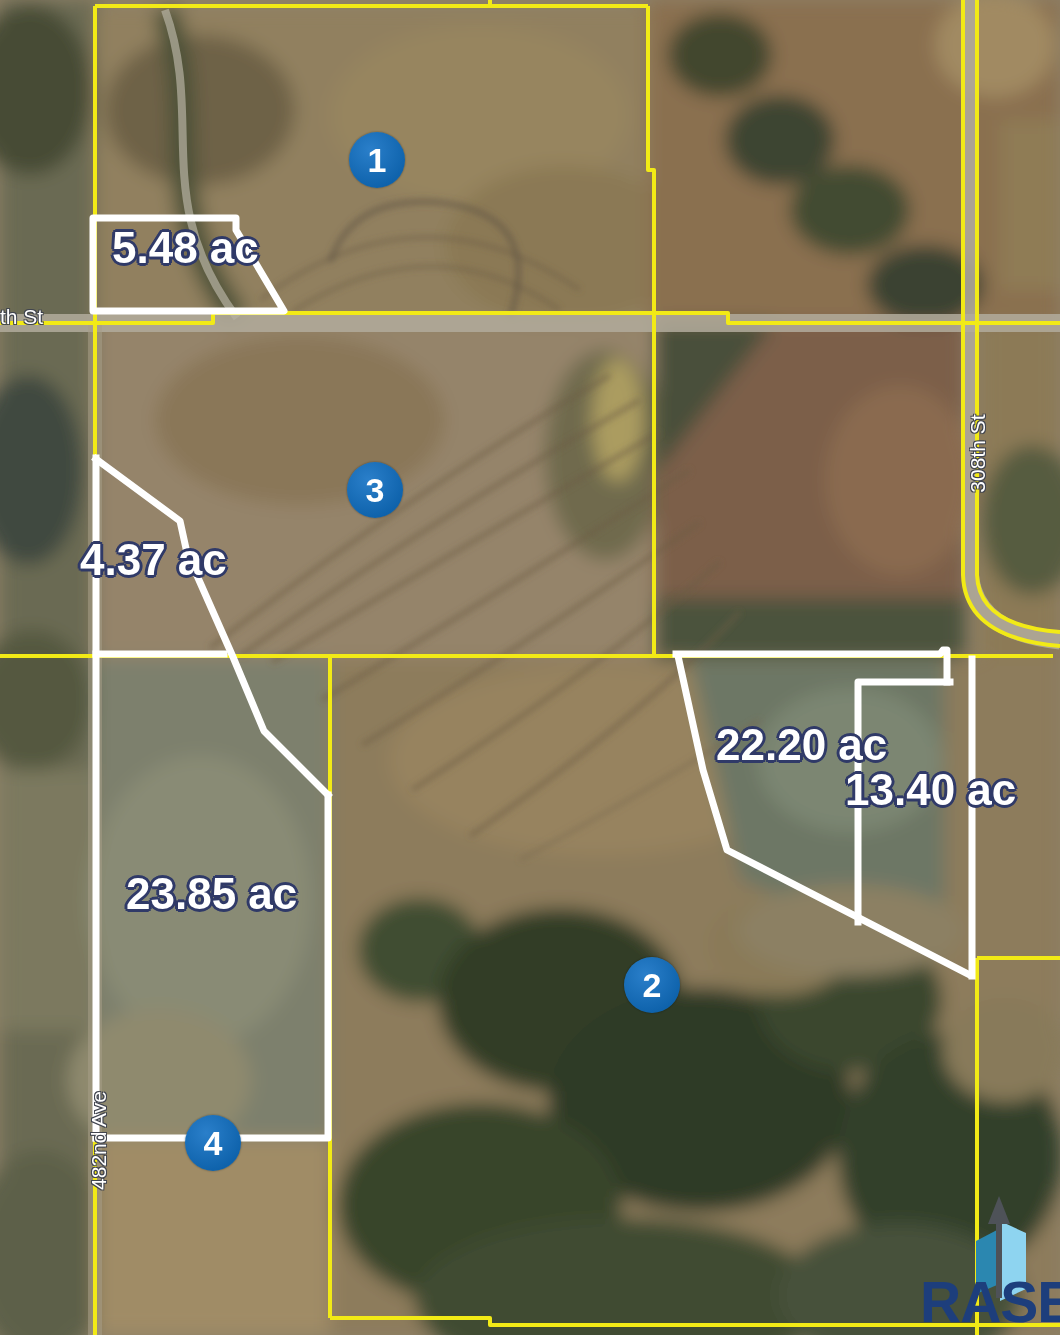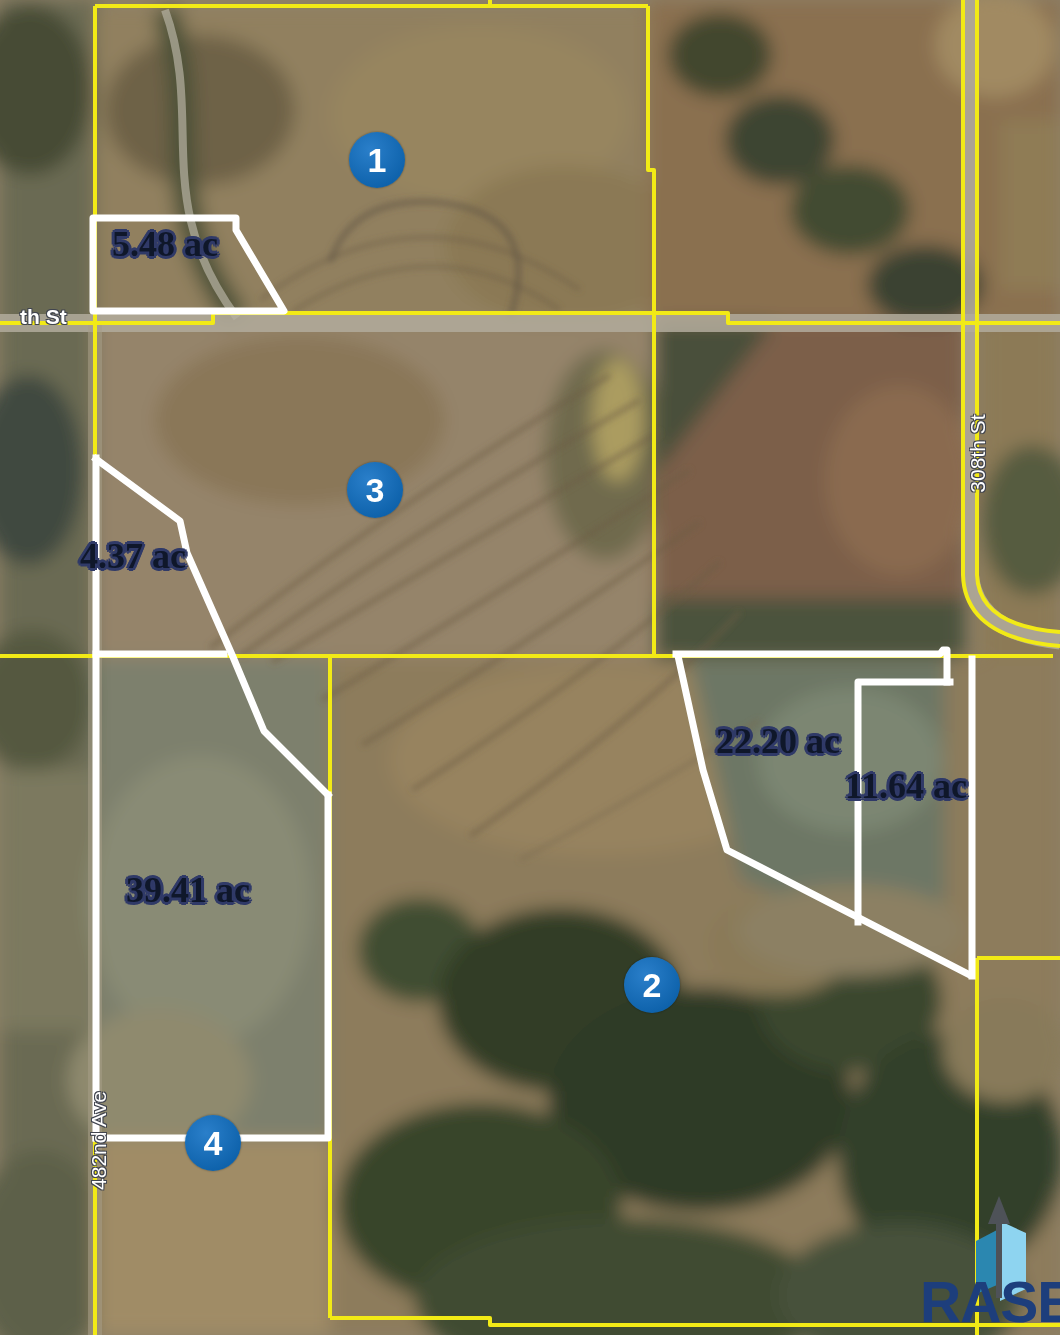--- a/index.html
+++ b/index.html
@@ -3,39 +3,38 @@
 <meta charset="utf-8">
 <style>
   html,body{margin:0;padding:0;background:#222;}
   .stage{
     position:relative;width:1060px;height:1335px;overflow:hidden;
     background:#8d8067;font-family:"Liberation Sans",sans-serif;
   }
   .stage svg{position:absolute;left:0;top:0;}
   
   .ac-label{
-    position:absolute;color:#0f172a;font-weight:bold;font-size:36px;line-height:1;
+    position:absolute;color:#ffffff;font-weight:bold;font-size:44px;line-height:1;
     white-space:nowrap;
     text-shadow:-2px -2px 0 var(--label_outline_navy),2px -2px 0 var(--label_outline_navy),
                 -2px 2px 0 var(--label_outline_navy),2px 2px 0 var(--label_outline_navy),
                 0 -3px 0 var(--label_outline_navy),0 3px 0 var(--label_outline_navy),
                 -3px 0 0 var(--label_outline_navy),3px 0 0 var(--label_outline_navy);
-    font-family:Liberation Serif, serif;
   }
   .lbl-548{left:112px;top:226px;}
   .lbl-569{left:80px;top:538px;}
   .lbl-1560{left:716px;top:723px;}
   .lbl-1164{left:845px;top:768px;}
   .lbl-3941{left:126px;top:872px;}
   .street-label{
     position:absolute;color:#fff;font-size:21px;font-weight:normal;line-height:1;
     white-space:nowrap;
     text-shadow:-1px -1px 0 #41454f,1px -1px 0 #41454f,-1px 1px 0 #41454f,1px 1px 0 #41454f;
   }
-  .st-west{left:20px;top:306px;font-weight:bold;}
+  .st-west{left:0;top:306px;}
   .st-east{left:922px;top:443px;width:110px;text-align:center;transform:rotate(-90deg);}
   .st-south{left:42px;top:1130px;width:112px;text-align:center;transform:rotate(-90deg);}
   
   .marker{
     position:absolute;width:56px;height:56px;border-radius:50%;
     background:radial-gradient(circle at 38% 32%, #2a7fca 0%, var(--marker_blue) 75%);
     color:#fff;font-weight:bold;font-size:34px;
     display:flex;align-items:center;justify-content:center;
     box-shadow:0 0 2px rgba(0,0,0,.45);
   }
@@ -171,22 +170,22 @@
       <path d="M676,654 H940 L943,650 L947,650 V682"></path>
       <path d="M678,656 L703,770 L727,850 L968,974"></path>
       <path d="M950,682 H858 V922"></path>
       <path d="M972,659 V976"></path>
     </g>
   </svg>
 
   <div class="ac-label lbl-548">5.48 ac</div>
   <div class="ac-label lbl-569">4.37 ac</div>
   <div class="ac-label lbl-1560">22.20 ac</div>
-  <div class="ac-label lbl-1164">11.64 ac</div>
-  <div class="ac-label lbl-3941">39.41 ac</div>
+  <div class="ac-label lbl-1164">13.40 ac</div>
+  <div class="ac-label lbl-3941">23.85 ac</div>
 
   <div class="street-label st-west">th St</div>
   <div class="street-label st-east">308th St</div>
   <div class="street-label st-south">482nd Ave</div>
 
   <div class="marker m1">
       <span>1</span>
     </div>
   <div class="marker m2">
       <span>2</span>

